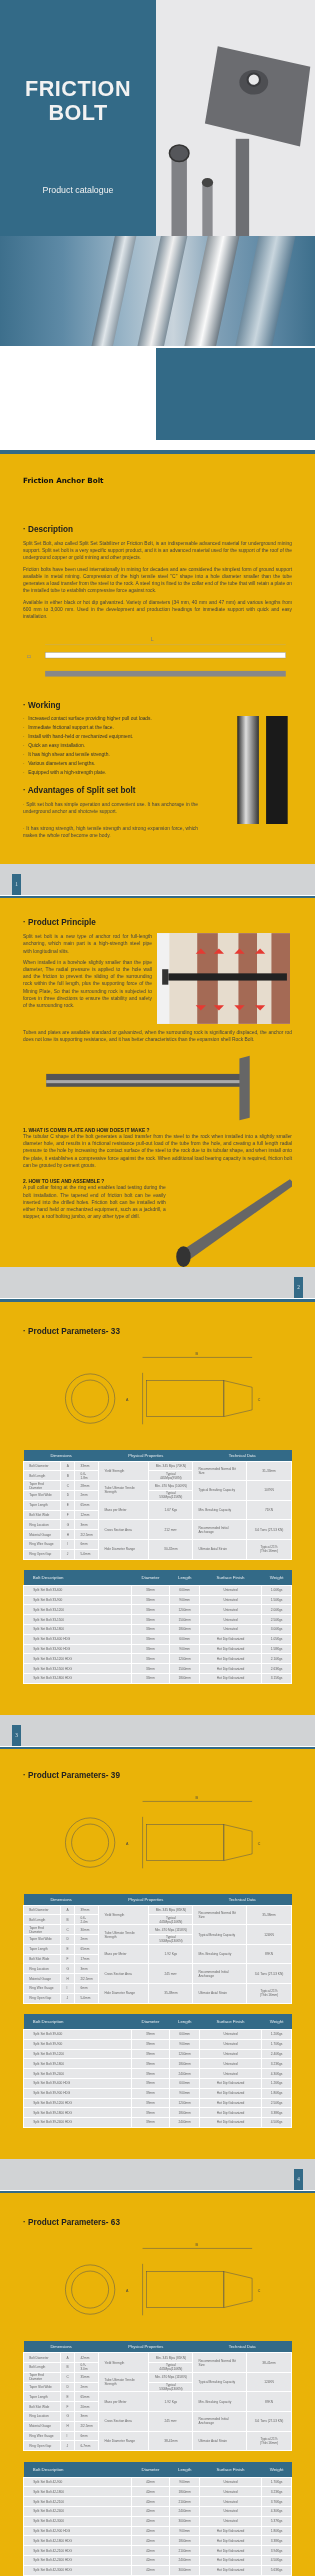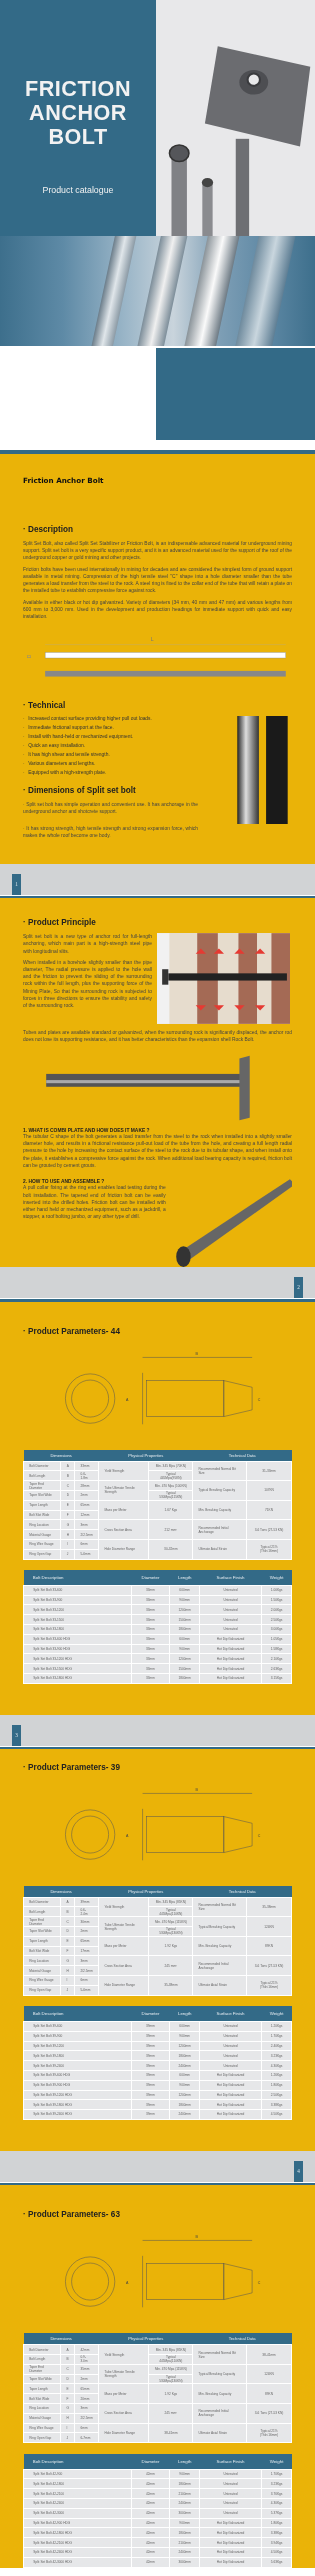--- a/index.html
+++ b/index.html
@@ -43,21 +43,20 @@
   .btable td.l { text-align: left; padding-left: 9.3px; }
   .schem { height: 108px; position: relative; }
 </style>
 </head>
 <body>
 
 <div class="page cover">
   <div class="cover-left">
     <div class="cover-title">
       <div>FRICTION</div>
-      <div>ANCHOR</div>
       <div>BOLT</div>
     </div>
     <div class="cover-sub">Product catalogue</div>
   </div>
   <div class="cover-right">
     <svg width="159" height="236" viewBox="0 0 309 459">
       <polygon points="120,90 300,130 280,285 95,240" fill="#6b6c70"></polygon>
       <ellipse cx="190" cy="160" rx="28" ry="24" fill="#4d4e52"></ellipse>
       <circle cx="190" cy="155" r="12" fill="#e8e8ea" stroke="#3a3b3e" stroke-width="4"></circle>
       <rect x="155" y="270" width="26" height="189" fill="#6e6f73"></rect>
@@ -87,21 +86,21 @@
     <div class="diagram">
       <svg width="270" height="67" viewBox="0 0 524 130">
         <text x="248" y="33" font-size="10" fill="#777" font-family="Liberation Sans, sans-serif">L</text>
         <line x1="43" y1="40" x2="510" y2="40" stroke="#aaa" stroke-width="0.6"></line>
         <rect x="43" y="55" width="467" height="11" fill="#fff" stroke="#888" stroke-width="0.8"></rect>
         <text x="12" y="62" font-size="9" fill="#888" font-family="Liberation Sans, sans-serif" transform="rotate(-90 16 62)">D</text>
         <rect x="43" y="91" width="467" height="11" fill="#888"></rect>
       </svg>
     </div>
     <div class="features">
-      <h2 class="sec">Technical</h2>
+      <h2 class="sec">Working</h2>
       <ul>
         <li>Increased contact surface providing higher pull out loads.</li>
         <li>Immediate frictional support at the face.</li>
         <li>Install with hand-held or mechanized equipment.</li>
         <li>Quick an easy installation.</li>
         <li>It has high shear and tensile strength.</li>
         <li>Various diameters and lengths.</li>
         <li>Equipped with a high-strength plate.</li>
       </ul>
       <div class="bolt-photo">
@@ -110,21 +109,21 @@
           <rect x="56" y="0" width="42" height="210" fill="#1a1a1a"></rect>
           <defs>
               <linearGradient id="g1">
                 <stop offset="0" stop-color="#222"></stop>
                 <stop offset="0.4" stop-color="#ddd"></stop>
                 <stop offset="1" stop-color="#333"></stop>
               </linearGradient>
             </defs>
         </svg>
       </div>
-      <h2 class="sec" style="margin-top:10.3px;">Dimensions of Split set bolt</h2>
+      <h2 class="sec" style="margin-top:10.3px;">Advantages of Split set bolt</h2>
       <p class="body" style="width:175px;">· Split set bolt has simple operation and convenient use. It has anchorage in the underground anchor and shotcrete support.</p>
       <p class="body" style="width:175px;margin-top:9.3px;">· It has strong strength, high tensile strength and strong expansion force, which makes the whole roof become one body.</p>
     </div>
   </div>
   <div style="height:20.6px;"></div>
   <div class="footer">
     <div class="pg" style="left:12.4px;">1</div>
   </div>
   <div class="footer-band"></div>
 </div>
@@ -184,21 +183,21 @@
   </div>
   <div class="footer">
     <div class="pg" style="right:12.4px;">2</div>
   </div>
   <div class="footer-band"></div>
 </div>
 
 <div id="sections">
   <div class="page">
     <div class="content" style="padding-top:15.5px;">
-      <h2 class="sec">Product Parameters- 44</h2>
+      <h2 class="sec">Product Parameters- 33</h2>
       <div class="schem">
         <svg width="270" height="108" viewBox="0 0 524 210">
           <circle cx="130" cy="110" r="48" fill="none" stroke="#555" stroke-width="1"></circle>
           <circle cx="130" cy="110" r="36" fill="none" stroke="#555" stroke-width="1"></circle>
           <line x1="232" y1="60" x2="232" y2="160" stroke="#555"></line>
           <rect x="240" y="75" width="150" height="70" fill="none" stroke="#555"></rect>
           <polygon points="390,75 445,88 445,132 390,145" fill="none" stroke="#555"></polygon>
           <line x1="232" y1="30" x2="445" y2="30" stroke="#555"></line>
           <text x="335" y="26" font-size="7" fill="#444">B</text>
           <text x="200" y="115" font-size="7" fill="#444">A</text>
@@ -374,21 +373,21 @@
       </table>
     </div>
     <div style="height:31px;"></div>
     <div class="footer">
       <div class="pg" style="left: 12.4px;">3</div>
     </div>
     <div class="footer-band"></div>
   </div>
 
   <div class="page">
-    <div class="content" style="padding-top:4px;">
+    <div class="content" style="padding-top:12px;">
       <h2 class="sec">Product Parameters- 39</h2>
       <div class="schem">
         <svg width="270" height="108" viewBox="0 0 524 210">
           <circle cx="130" cy="110" r="48" fill="none" stroke="#555" stroke-width="1"></circle>
           <circle cx="130" cy="110" r="36" fill="none" stroke="#555" stroke-width="1"></circle>
           <line x1="232" y1="60" x2="232" y2="160" stroke="#555"></line>
           <rect x="240" y="75" width="150" height="70" fill="none" stroke="#555"></rect>
           <polygon points="390,75 445,88 445,132 390,145" fill="none" stroke="#555"></polygon>
           <line x1="232" y1="30" x2="445" y2="30" stroke="#555"></line>
           <text x="335" y="26" font-size="7" fill="#444">B</text>

